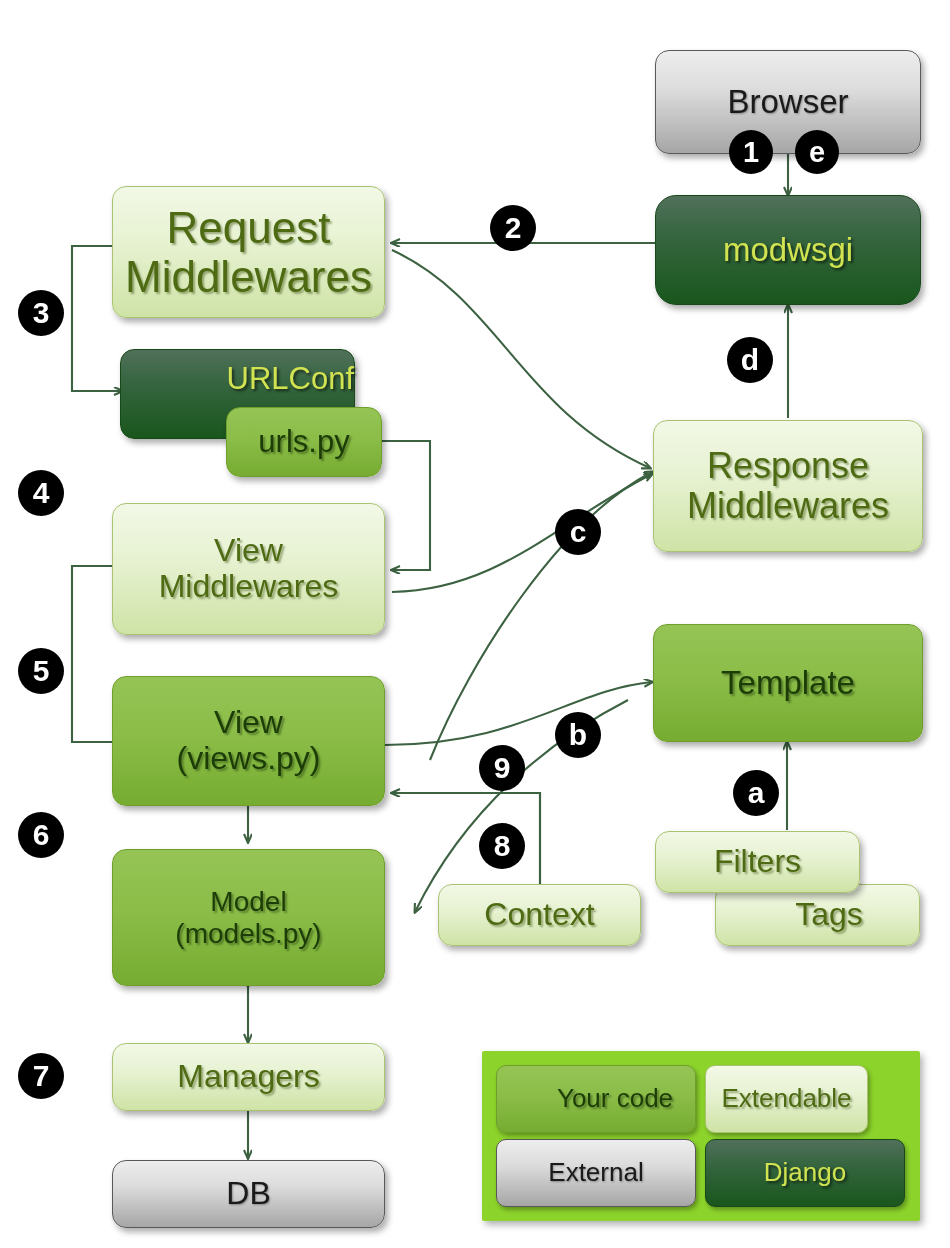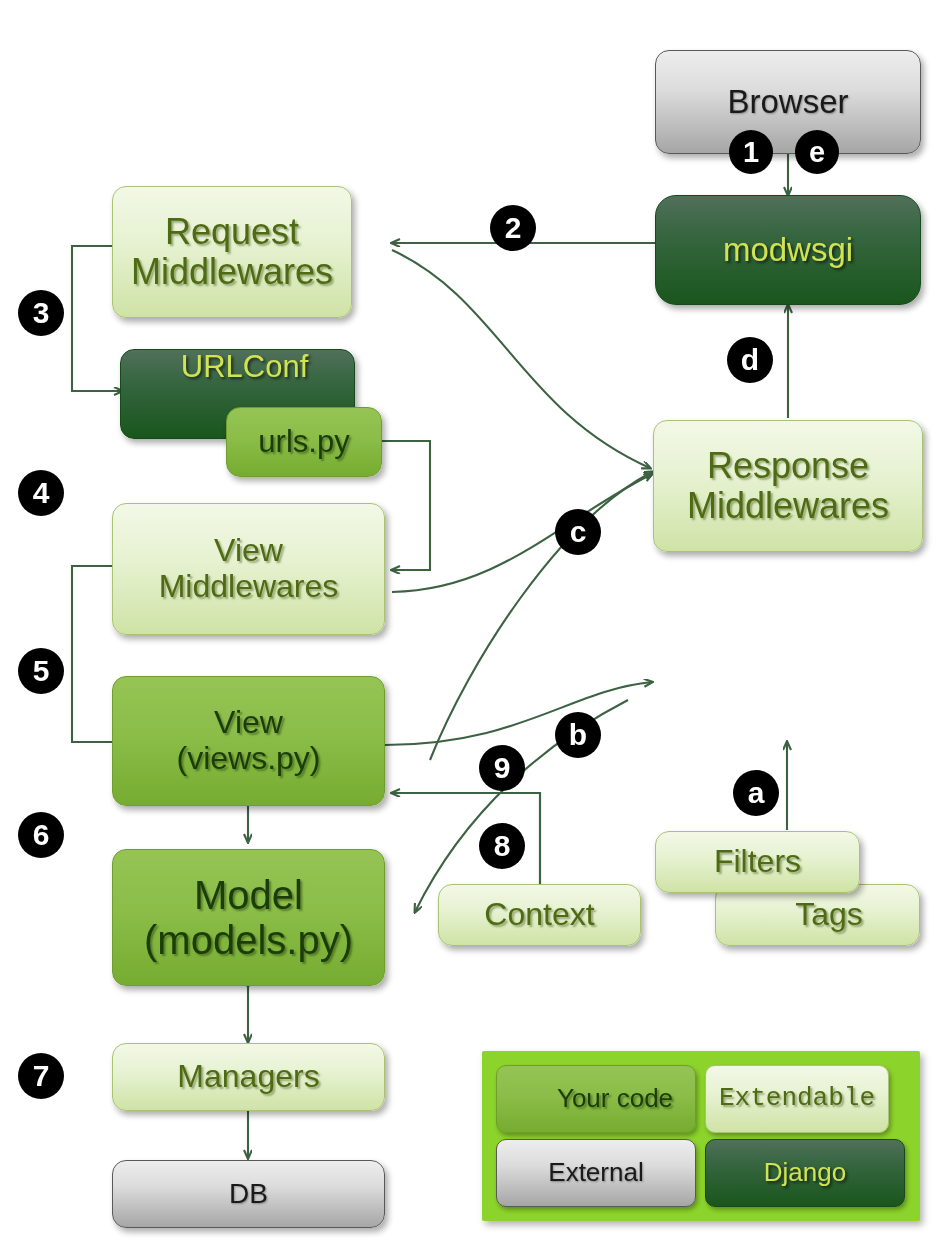--- a/index.html
+++ b/index.html
@@ -151,61 +151,64 @@
   </svg>
 
   <div class="box v-ext-grey" style="left:655px; top:14px; width:266px; height:104px; font-size:33px;margin-top:36px;">
     <span class="ln">Browser</span>
   </div>
 
   <div class="box v-django" style="left:655px; top:195px; width:266px; height:110px; font-size:33px;border-radius:21px;">
     <span class="ln">modwsgi</span>
   </div>
 
-  <div class="box v-ext" style="left:112px; top:186px; width:240px; height:132px; font-size:36px;">
+  <div class="box v-ext" style="left:112px; top:186px; width:273px; height:132px; font-size:44px;">
     <span class="ln">Request</span>
     <span class="ln">Middlewares</span>
   </div>
 
-  <div class="box v-django" style="left:120px; top:349px; width:235px; height:90px; font-size:31px; align-items:center; padding-left:14px; justify-content:flex-start; padding-top:0; z-index:5;">
+  <div class="box v-django" style="left:120px; top:349px; width:235px; height:90px; font-size:31px; align-items:flex-end; padding-left:14px; justify-content:flex-start; padding-top:12px; z-index:5;">
     <span class="ln">URLConf</span>
   </div>
 
   <div class="box v-code" style="left:226px; top:407px; width:156px; height:70px; font-size:31px; z-index:7;">
     <span class="ln">urls.py</span>
   </div>
 
   <div class="box v-ext" style="left:112px; top:503px; width:273px; height:132px; font-size:32px;">
     <span class="ln">View</span>
     <span class="ln">Middlewares</span>
   </div>
 
   <div class="box v-code" style="left:112px; top:676px; width:273px; height:130px; font-size:32px;">
     <span class="ln">View</span>
     <span class="ln">(views.py)</span>
   </div>
 
-  <div class="box v-code" style="left:112px; top:849px; width:273px; height:137px; font-size:40px;">
+  <div class="box v-code" style="left:112px; top:849px; width:273px; height:137px; font-size:28px;">
     <span class="ln">Model</span>
     <span class="ln">(models.py)</span>
   </div>
 
   <div class="box v-ext" style="left:112px; top:1043px; width:273px; height:68px; font-size:32px;">
     <span class="ln">Managers</span>
   </div>
 
-  <div class="box v-ext-grey" style="left:112px; top:1160px; width:273px; height:68px; font-size:28px;">
+  <div class="box v-ext-grey" style="left:112px; top:1160px; width:273px; height:68px; font-size:32px;">
     <span class="ln">DB</span>
   </div>
 
   <div class="box v-ext" style="left:653px; top:420px; width:270px; height:132px; font-size:36px;">
     <span class="ln">Response</span>
     <span class="ln">Middlewares</span>
   </div>
 
+  <div class="box v-code" style="left:653px; top:624px; width:270px; height:118px; font-size:33px;">
+    <span class="ln">Template</span>
+  </div>
 
   <div class="box v-ext" style="left:655px; top:831px; width:205px; height:62px; font-size:32px; z-index:7;">
     <span class="ln">Filters</span>
   </div>
 
   <div class="box v-ext" style="left:715px; top:884px; width:205px; height:62px; font-size:32px; z-index:6;padding-left:23px;">
     <span class="ln">Tags</span>
   </div>
 
   <div class="box v-ext" style="left:438px; top:884px; width:203px; height:62px; font-size:32px;">
@@ -252,21 +255,21 @@
     <span>8</span>
   </div>
   <div class="badge" style="left:18px; top:1053px; width:46px; height:46px; font-size:30px;">
     <span>7</span>
   </div>
 
   <div id="legend" style="left:482px; top:1051px; width:438px; height:170px;">
     <div class="box v-code" style="left:14px; top:14px; width:200px; height:68px; font-size:26px;padding-left:38px;">
       <span class="ln">Your code</span>
     </div>
-    <div class="box v-ext" style="left:223px; top:14px; width:184px; height:68px; font-size:26px;font-family:Liberation Mono, monospace;">
+    <div class="box v-ext" style="left:223px; top:14px; width:163px; height:68px; font-size:26px;">
       <span class="ln">Extendable</span>
     </div>
     <div class="box v-ext-grey" style="left:14px; top:88px; width:200px; height:68px; font-size:26px;">
       <span class="ln">External</span>
     </div>
     <div class="box v-django" style="left:223px; top:88px; width:200px; height:68px; font-size:26px;">
       <span class="ln">Django</span>
     </div>
   </div>
 

